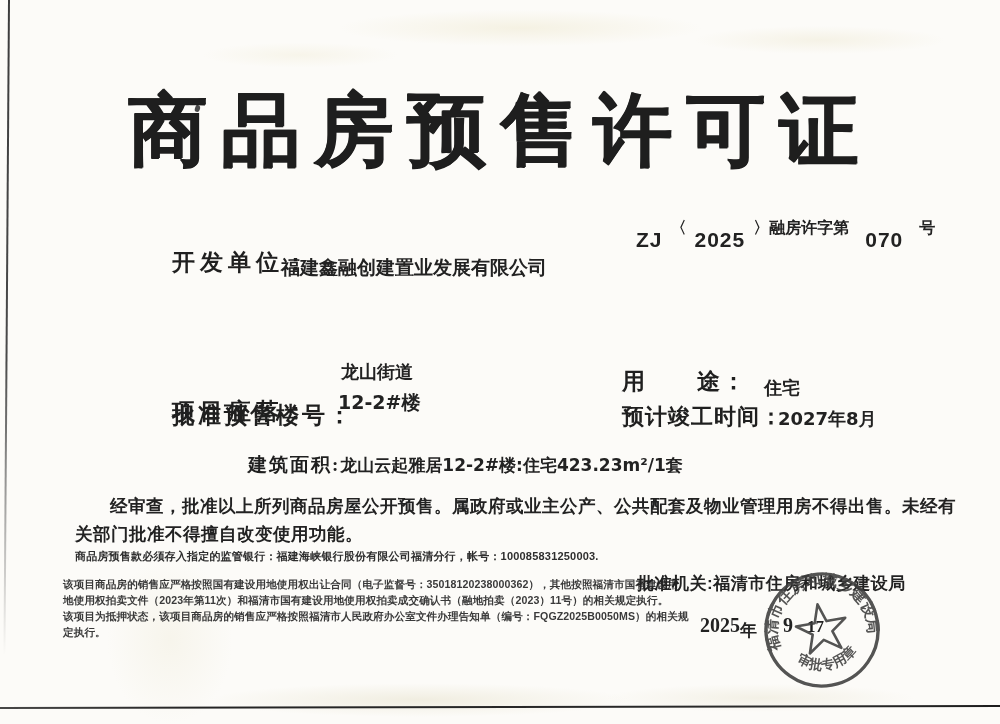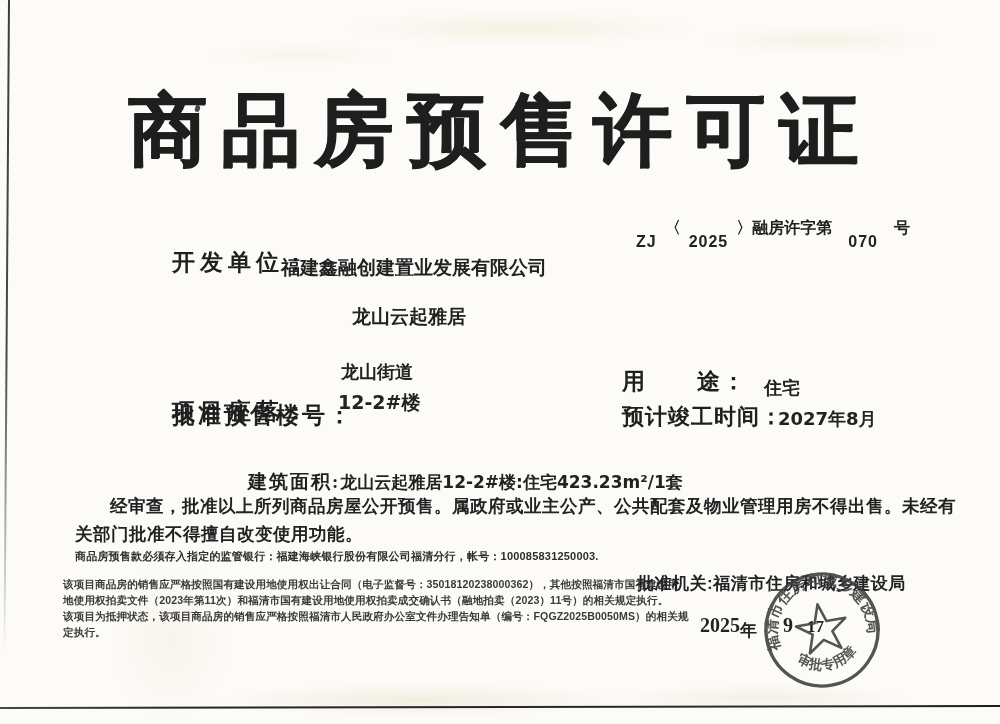--- a/index.html
+++ b/index.html
@@ -39,39 +39,39 @@
   .doc-title{
     position:absolute;left:0;top:78px;width:1000px;text-align:center;z-index:2;
     font-family:"DejaVu Sans","Liberation Sans",sans-serif;
     font-size:79px;font-weight:900;letter-spacing:14px;color:#1e1e1e;
     text-shadow:1px 0 0 #1e1e1e,0 1px 0 #1e1e1e;
     white-space:nowrap;
   }
 
   
   .permit-no{position:absolute;left:636px;top:218px;z-index:2;white-space:nowrap;font-weight:700;color:#222;}
-  .permit-no .pn-base{font-size:16px;vertical-align:-6px;letter-spacing:1px;}
+  .permit-no .pn-base{font-size:21px;vertical-align:-6px;letter-spacing:1px;}
   .permit-no .pn-raised{font-size:16px;vertical-align:8px;font-weight:700;}
   .permit-no .pn-gap-s{display:inline-block;width:8px;}
   .permit-no .pn-gap-m{display:inline-block;width:16px;}
 
   
   .field-label{
     position:absolute;z-index:2;white-space:nowrap;
     font-family:"Liberation Serif","DejaVu Serif",serif;
     font-size:23px;font-weight:700;letter-spacing:5px;color:#1f1f1f;
   }
   .field-value{
     position:absolute;z-index:2;white-space:nowrap;
     font-family:"DejaVu Sans","Liberation Sans",sans-serif;
     font-size:19px;font-weight:700;color:#222;
   }
   .val-sm{font-size:18px;}
 
-  .area-line{position:absolute;left:248px;top:469px;z-index:2;white-space:nowrap;}
+  .area-line{position:absolute;left:248px;top:452px;z-index:2;white-space:nowrap;}
   .area-line .area-label{font-family:"Liberation Serif","DejaVu Serif",serif;font-size:19px;font-weight:700;letter-spacing:2px;color:#1f1f1f;}
   .area-line .area-value{font-family:"DejaVu Sans","Liberation Sans",sans-serif;font-size:17px;font-weight:700;color:#222;}
 
   .review-para{
     position:absolute;left:75px;top:492px;width:895px;z-index:2;
     font-family:"DejaVu Sans","Liberation Sans",sans-serif;
     font-size:17.5px;font-weight:600;line-height:1.6;color:#222;
     text-indent:2em;letter-spacing:.5px;
   }
 
@@ -110,21 +110,20 @@
 
   <div class="doc-title">商品房预售许可证</div>
 
   <div class="permit-no">
     <span class="pn-base">ZJ</span><span class="pn-gap-s"></span><span class="pn-raised">〈</span><span class="pn-gap-s"></span><span class="pn-base">2025</span><span class="pn-gap-s"></span><span class="pn-raised">〉融房许字第</span><span class="pn-gap-m"></span><span class="pn-base">070</span><span class="pn-gap-m"></span><span class="pn-raised">号</span>
   </div>
 
   <div class="field-label" style="left:172px;top:247px;">开发单位：</div>
   <div class="field-value" style="left:281px;top:255px;">福建鑫融创建置业发展有限公司</div>
 
-  <div class="field-value" style="left:352px;top:304px;">龙山云起雅居</div>
 
   <div class="field-label" style="left:172px;top:353px;margin-top:43px;">项目座落：</div>
   <div class="field-value val-sm" style="left:341px;top:360px;">龙山街道</div>
 
   <div class="field-label" style="left:172px;top:400px;letter-spacing:3px;">批准预售楼号：</div>
   <div class="field-value" style="left:338px;top:390px;">12-2#楼</div>
 
   <div class="field-label" style="left:622px;top:366px;letter-spacing:2px;">用　　途：</div>
   <div class="field-value val-sm" style="left:764px;top:376px;">住宅</div>
 

